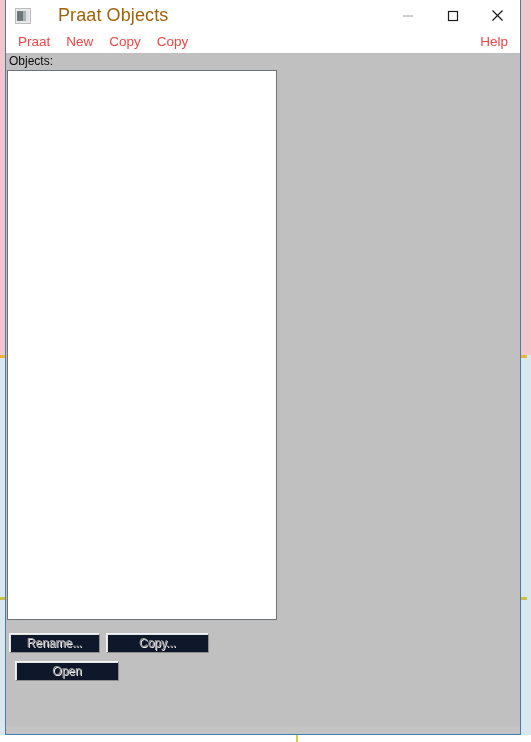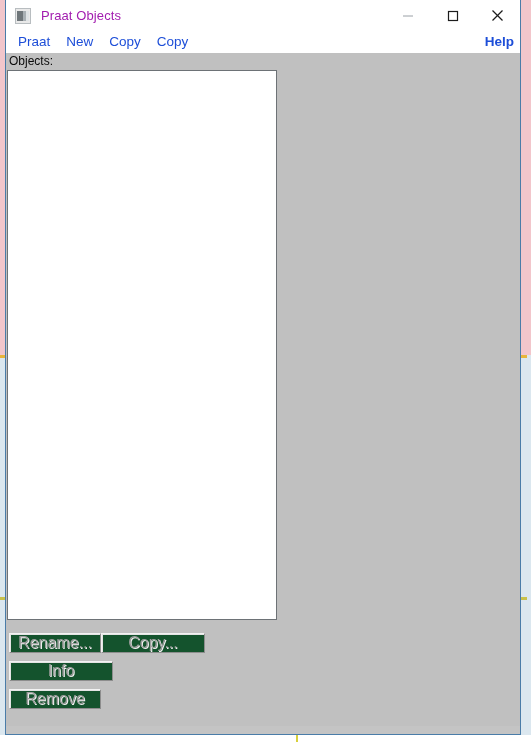--- a/index.html
+++ b/index.html
@@ -110,23 +110,23 @@
     width: 3px; height: 10px;
     background: #a9b0b4;
   }
   #app-icon .ic-light {
     position: absolute;
     left: 10px; top: 2px;
     width: 3px; height: 10px;
     background: #dfe3e5;
   }
   #window-title {
-    margin-left: 10px;
-    font-size: 13px;
-    color: #a21caf;
+    margin-left: 27px;
+    font-size: 18px;
+    color: #a16207;
     letter-spacing: 0.1px;
     white-space: nowrap;
   }
   #win-controls {
     position: absolute;
     right: 0;
     top: 0;
     height: 31px;
     display: flex;
     align-items: stretch;
@@ -142,37 +142,36 @@
 
   
   #menubar {
     height: 22px;
     min-height: 22px;
     background: #ffffff;
     display: flex;
     align-items: center;
     position: relative;
     font-size: 13.5px;
-    color: #1d4ed8;
+    color: #ef4444;
   }
   .menu-item {
     padding: 0 8px;
     height: 22px;
     line-height: 22px;
     white-space: nowrap;
   }
   .menu-item:first-child { margin-left: 4px; }
   #menu-help {
     position: absolute;
-    right: 0;
+    right: 6px;
     top: 0;
     padding: 0 6px;
     height: 22px;
     line-height: 22px;
-    font-weight: bold;
   }
 
   
   #client {
     flex: 1;
     background: #c0c0c0;
     position: relative;
     overflow: hidden;
     text-decoration: underline;
   }
@@ -202,37 +201,37 @@
     top: 580px;
     width: 200px;
   }
   .btn-row {
     display: flex;
     margin-bottom: 8px;
   }
   .praat-btn {
     height: 20px;
     box-sizing: border-box;
-    background: #14532d;
+    background: #0f172a;
     border: 1px solid #f2f2f2;
     border-right-color: #8d8d8d;
     border-bottom-color: #8d8d8d;
     box-shadow: inset 1px 1px 0 #e4e4e4;
     font-family: "Liberation Sans", sans-serif;
-    font-size: 16px;
+    font-size: 12px;
     color: #9d9d9d;
     text-shadow: 1px 1px 0 #efefef;
     display: flex;
     align-items: center;
     justify-content: center;
     white-space: nowrap;
     padding: 4px;
   }
   .btn-w1 { width: 92px; }
-  .btn-w2 { width: 104px; }
+  .btn-w2 { width: 104px; margin-left: 6px; }
   #status-strip {
     position: absolute;
     left: 0;
     bottom: 0;
     width: 100%;
     height: 8px;
     background: #c4c4c4;
   }
 </style>
 </head>
@@ -293,24 +292,21 @@
     <div id="objects-list"></div>
 
     <div id="button-panel">
 
       <div class="btn-row">
         <div class="praat-btn btn-w1">Rename...</div>
         <div class="praat-btn btn-w2">Copy...</div>
       </div>
 
       <div class="btn-row">
-        <div class="praat-btn btn-w2">Info</div>
-      </div>
-
-      <div class="btn-row">
-        <div class="praat-btn btn-w1">Remove</div>
-      </div>
+        <div class="praat-btn btn-w2">Open</div>
+      </div>
+
 
     </div>
 
     <div id="status-strip"></div>
   </div>
 </div>
 
 </body></html>

